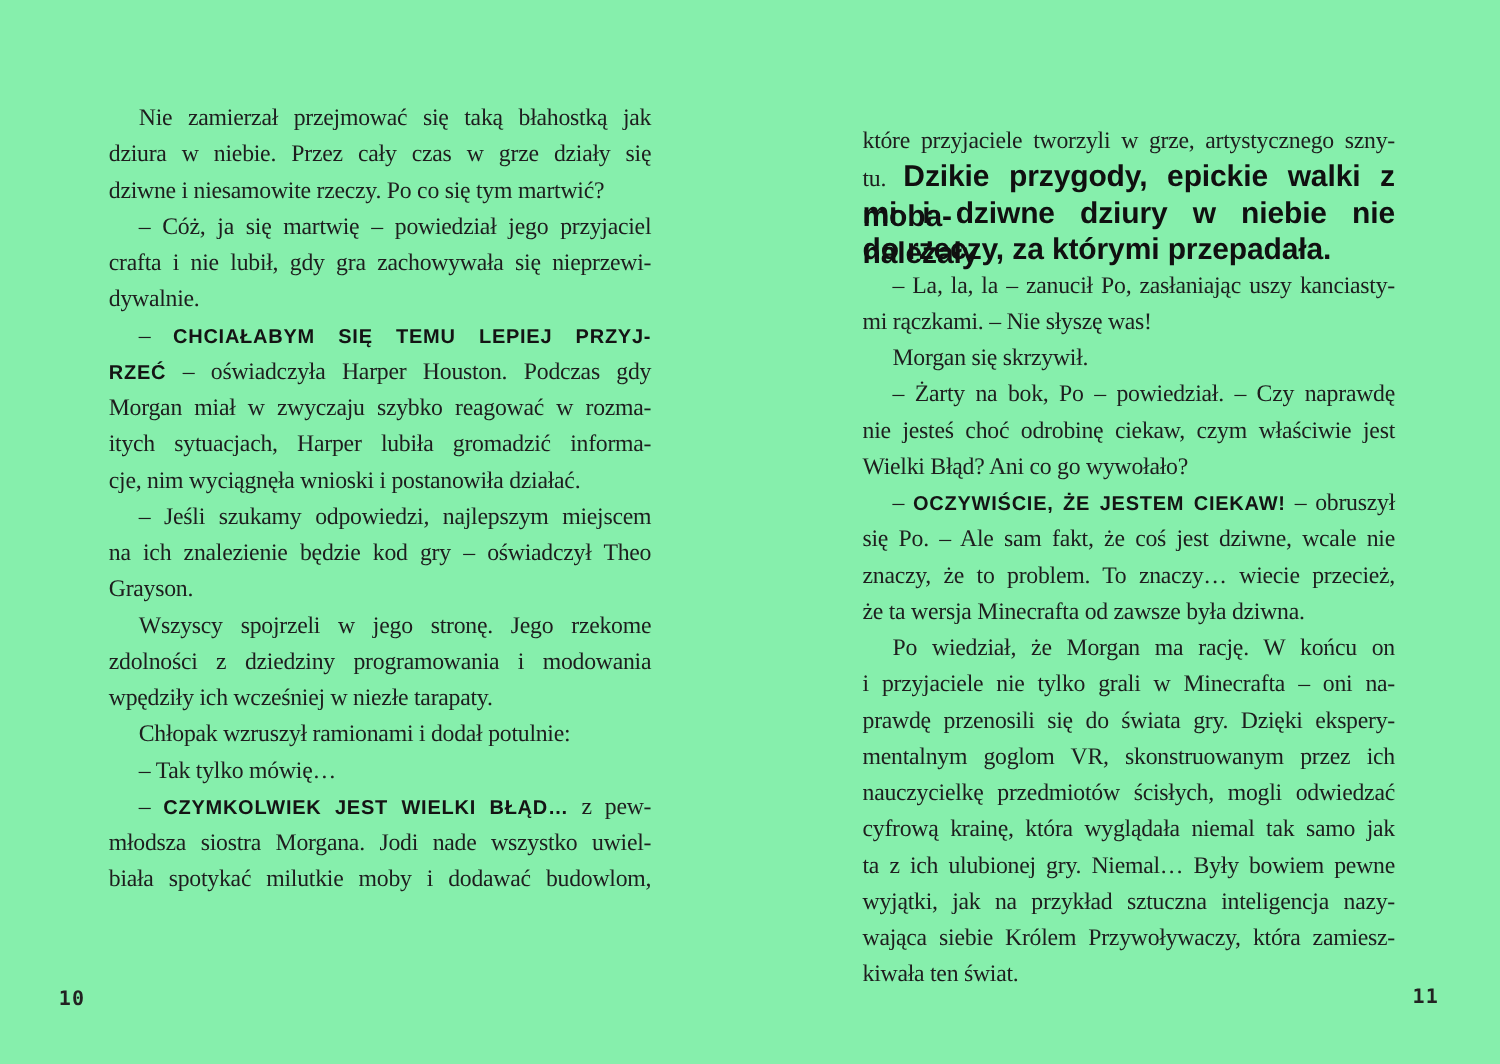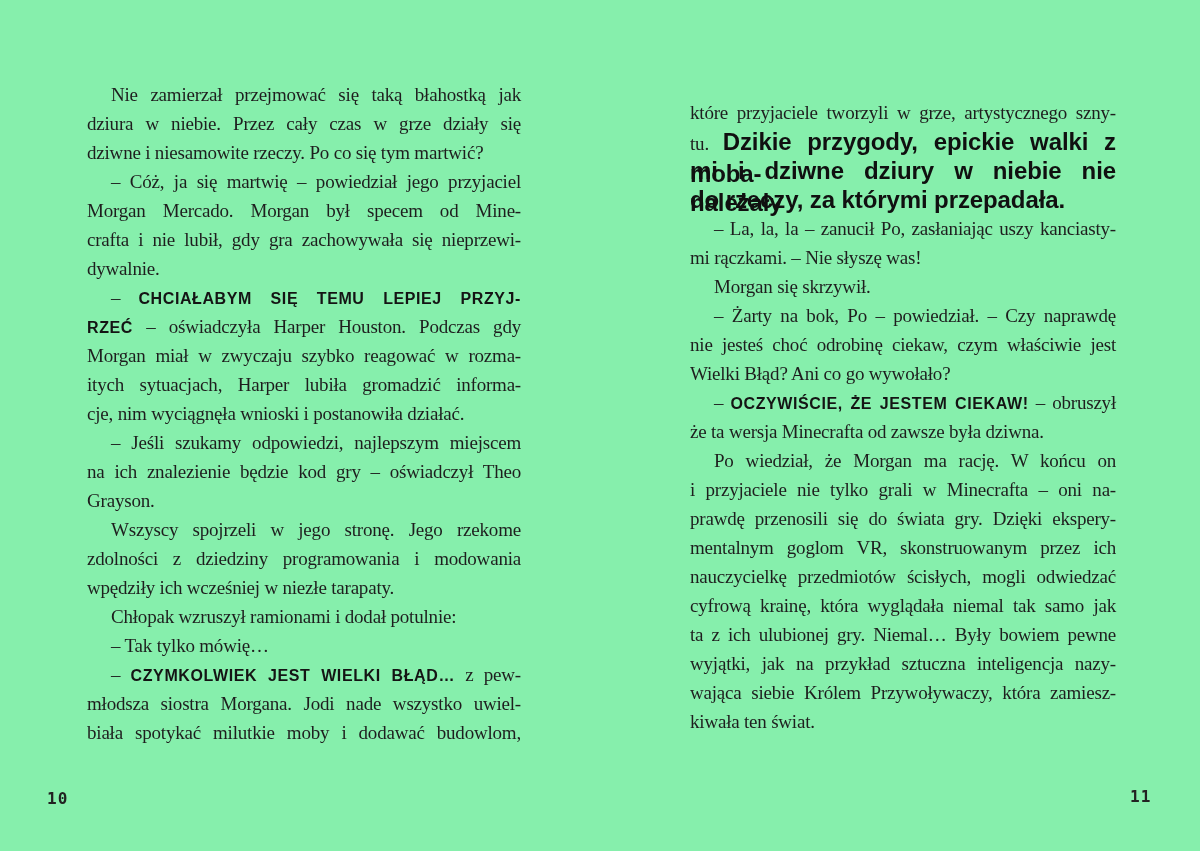--- a/index.html
+++ b/index.html
@@ -61,21 +61,20 @@
 </head>
 <body>
 
 <div class="spread">
 
   <div class="text-column col-left" id="left-column">
       <div class="line indent"><span class="serif">Nie zamierzał przejmować się taką błahostką jak</span></div>
       <div class="line"><span class="serif">dziura w niebie. Przez cały czas w grze działy się</span></div>
       <div class="line last"><span class="serif">dziwne i niesamowite rzeczy. Po co się tym martwić?</span></div>
       <div class="line indent"><span class="serif">– Cóż, ja się martwię – powiedział jego przyjaciel</span></div>
-      <div class="line"><span class="serif">Morgan Mercado. Morgan był specem od Mine-</span></div>
       <div class="line"><span class="serif">crafta i nie lubił, gdy gra zachowywała się nieprzewi-</span></div>
       <div class="line last"><span class="serif">dywalnie.</span></div>
       <div class="line indent"><span class="serif">– </span><span class="pixel">CHCIAŁABYM SIĘ TEMU LEPIEJ PRZYJ-</span></div>
       <div class="line"><span class="pixel">RZEĆ</span><span class="serif"> – oświadczyła Harper Houston. Podczas gdy</span></div>
       <div class="line"><span class="serif">Morgan miał w zwyczaju szybko reagować w rozma-</span></div>
       <div class="line"><span class="serif">itych sytuacjach, Harper lubiła gromadzić informa-</span></div>
       <div class="line last"><span class="serif">cje, nim wyciągnęła wnioski i postanowiła działać.</span></div>
       <div class="line indent"><span class="serif">– Jeśli szukamy odpowiedzi, najlepszym miejscem</span></div>
       <div class="line"><span class="serif">na ich znalezienie będzie kod gry – oświadczył Theo</span></div>
       <div class="line last"><span class="serif">Grayson.</span></div>
@@ -94,20 +93,22 @@
       <div class="line"><span class="serif">tu. </span><span class="bold">Dzikie przygody, epickie walki z moba-</span></div>
       <div class="line"><span class="bold">mi i dziwne dziury w niebie nie należały</span></div>
       <div class="line last"><span class="bold">do rzeczy, za którymi przepadała.</span></div>
       <div class="line indent"><span class="serif">– La, la, la – zanucił Po, zasłaniając uszy kanciasty-</span></div>
       <div class="line last"><span class="serif">mi rączkami. – Nie słyszę was!</span></div>
       <div class="line indent last"><span class="serif">Morgan się skrzywił.</span></div>
       <div class="line indent"><span class="serif">– Żarty na bok, Po – powiedział. – Czy naprawdę</span></div>
       <div class="line"><span class="serif">nie jesteś choć odrobinę ciekaw, czym właściwie jest</span></div>
       <div class="line last"><span class="serif">Wielki Błąd? Ani co go wywołało?</span></div>
       <div class="line indent"><span class="serif">– </span><span class="pixel">OCZYWIŚCIE, ŻE JESTEM CIEKAW!</span><span class="serif"> – obruszył</span></div>
+      <div class="line"><span class="serif">się Po. – Ale sam fakt, że coś jest dziwne, wcale nie</span></div>
+      <div class="line"><span class="serif">znaczy, że to problem. To znaczy… wiecie przecież,</span></div>
       <div class="line last"><span class="serif">że ta wersja Minecrafta od zawsze była dziwna.</span></div>
       <div class="line indent"><span class="serif">Po wiedział, że Morgan ma rację. W końcu on</span></div>
       <div class="line"><span class="serif">i przyjaciele nie tylko grali w Minecrafta – oni na-</span></div>
       <div class="line"><span class="serif">prawdę przenosili się do świata gry. Dzięki ekspery-</span></div>
       <div class="line"><span class="serif">mentalnym goglom VR, skonstruowanym przez ich</span></div>
       <div class="line"><span class="serif">nauczycielkę przedmiotów ścisłych, mogli odwiedzać</span></div>
       <div class="line"><span class="serif">cyfrową krainę, która wyglądała niemal tak samo jak</span></div>
       <div class="line"><span class="serif">ta z ich ulubionej gry. Niemal… Były bowiem pewne</span></div>
       <div class="line"><span class="serif">wyjątki, jak na przykład sztuczna inteligencja nazy-</span></div>
       <div class="line"><span class="serif">wająca siebie Królem Przywoływaczy, która zamiesz-</span></div>

